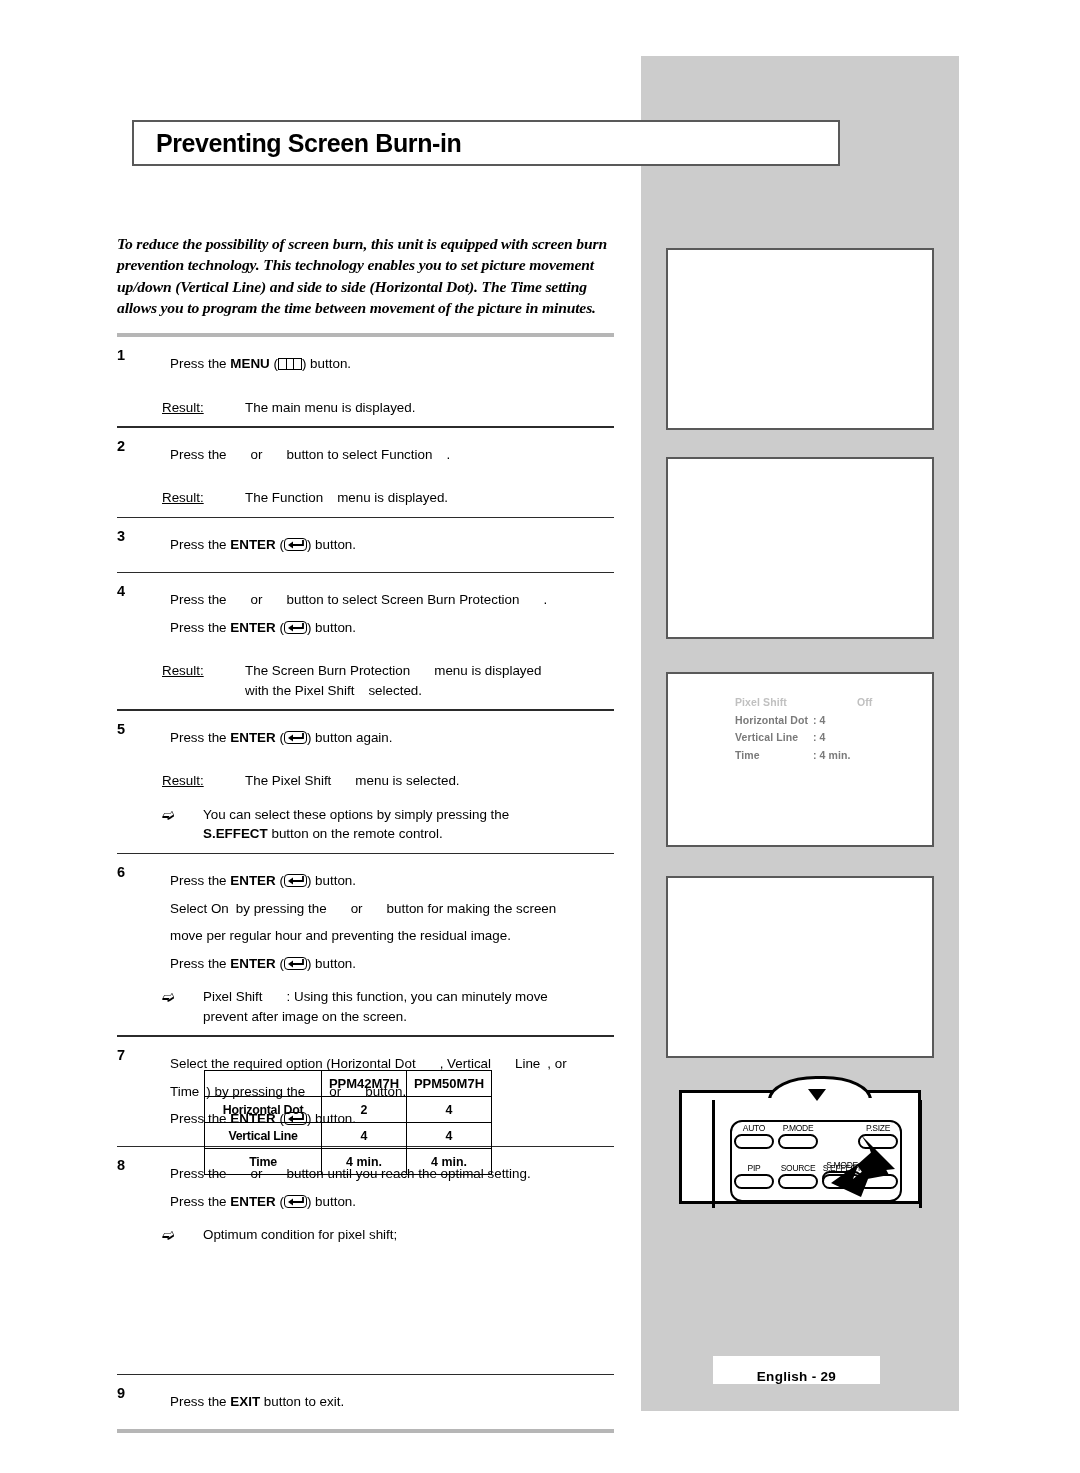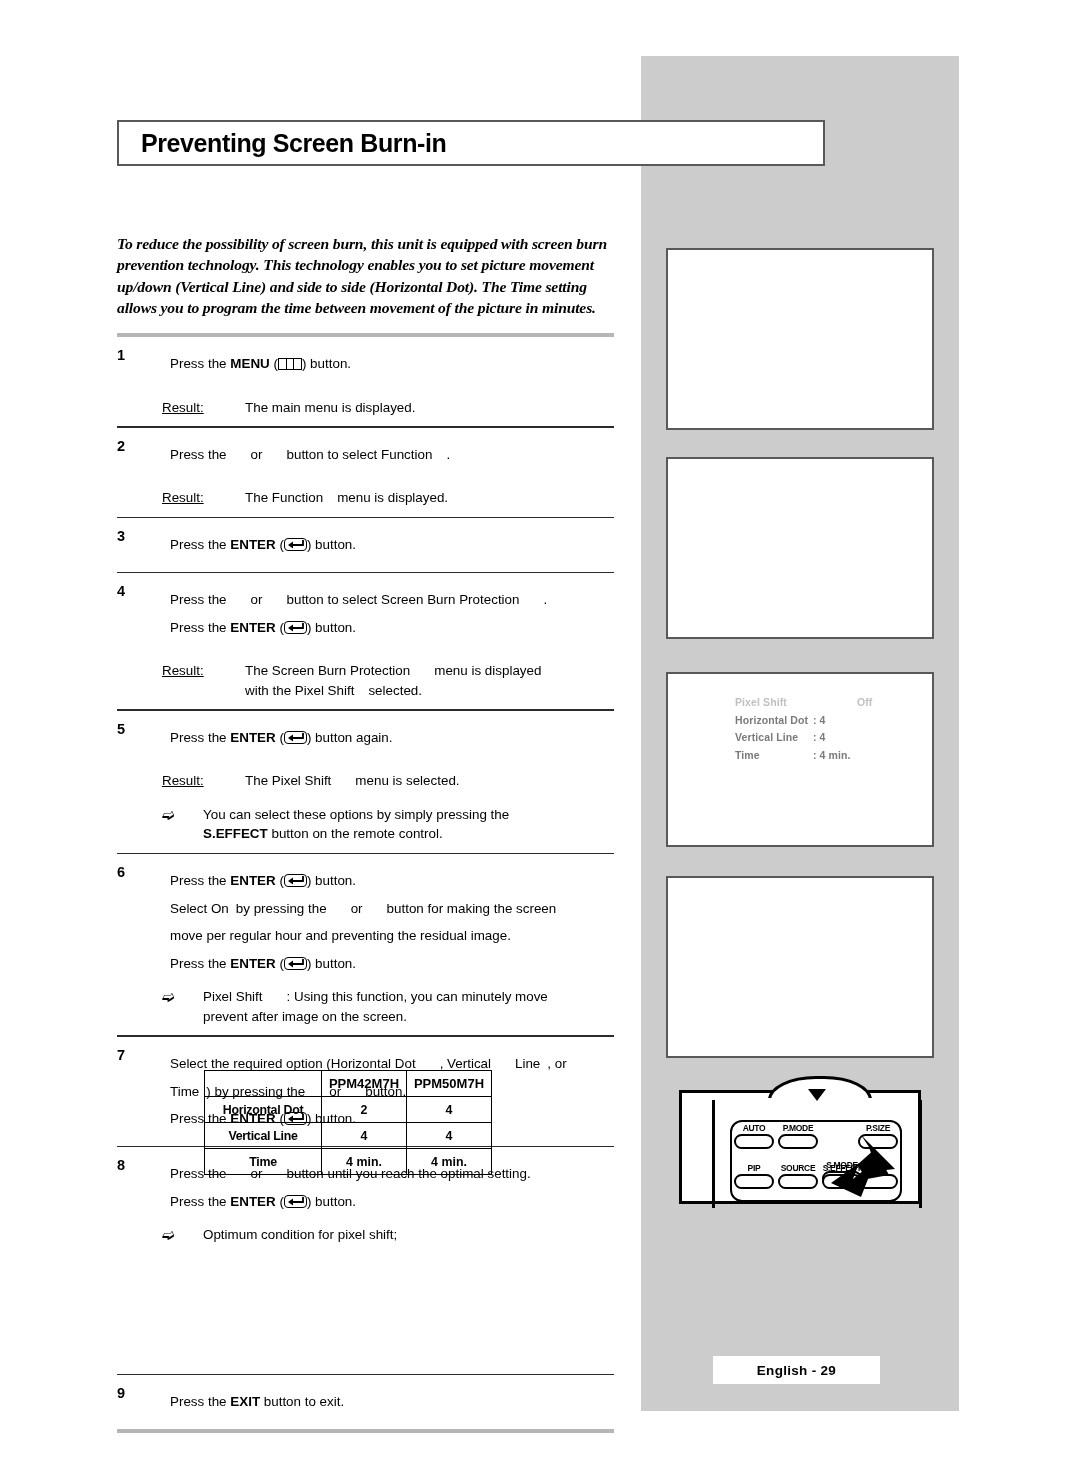--- a/index.html
+++ b/index.html
@@ -35,32 +35,32 @@
   #rail-l{left:30px;} #rail-r{left:237px;}
   #arc{position:absolute;left:86px;top:-17px;width:104px;height:48px;
        border:3px solid #000;border-radius:52px/26px;background:#fff;box-sizing:border-box;}
   #arc-cover{position:absolute;left:83px;top:5px;width:110px;height:30px;background:#fff;}
   #arc-tri{position:absolute;left:126px;top:-4px;width:0;height:0;
            border-left:9px solid transparent;border-right:9px solid transparent;
            border-top:12px solid #000;}
   #btn-plate{position:absolute;left:48px;top:27px;width:172px;height:82px;
              border:2px solid #000;border-radius:12px;background:#fff;box-sizing:border-box;}
   .btn-cell{position:absolute;width:40px;text-align:center;}
-  .btn-lbl{font-size:8.5px;font-weight:bold;letter-spacing:-.3px;line-height:10px;}
+  .btn-lbl{font-size:8.5px;font-weight:normal;letter-spacing:-.3px;line-height:10px;}
   .btn-cap{margin-top:1px;height:15px;border:2px solid #000;border-radius:9px;background:#fff;
            box-sizing:border-box;}
   #ptr{position:absolute;left:149px;top:42px;width:66px;height:62px;}
 
   
   #footer{position:absolute;left:713px;top:1356px;width:167px;height:28px;
-          background:#fff;display:flex;align-items:center;justify-content:center;
+          background:#fff;display:flex;align-items:flex-end;justify-content:center;
           font-size:13.5px;font-weight:bold;letter-spacing:.3px;}
 
   
-  #title-box{position:absolute;left:117px;top:120px;width:708px;height:46px;
+  #title-box{position:absolute;left:132px;top:120px;width:708px;height:46px;
              background:#fff;border:2px solid #595959;box-sizing:border-box;
              display:flex;align-items:center;}
   #title-text{font-size:25px;font-weight:bold;letter-spacing:-.4px;padding-left:22px;}
 
   
   #intro{position:absolute;left:117px;top:217px;width:500px;
          font-family:"Liberation Serif",serif;font-style:italic;font-weight:bold;
          font-size:15.6px;line-height:21.5px;letter-spacing:-.15px;}
 
   

